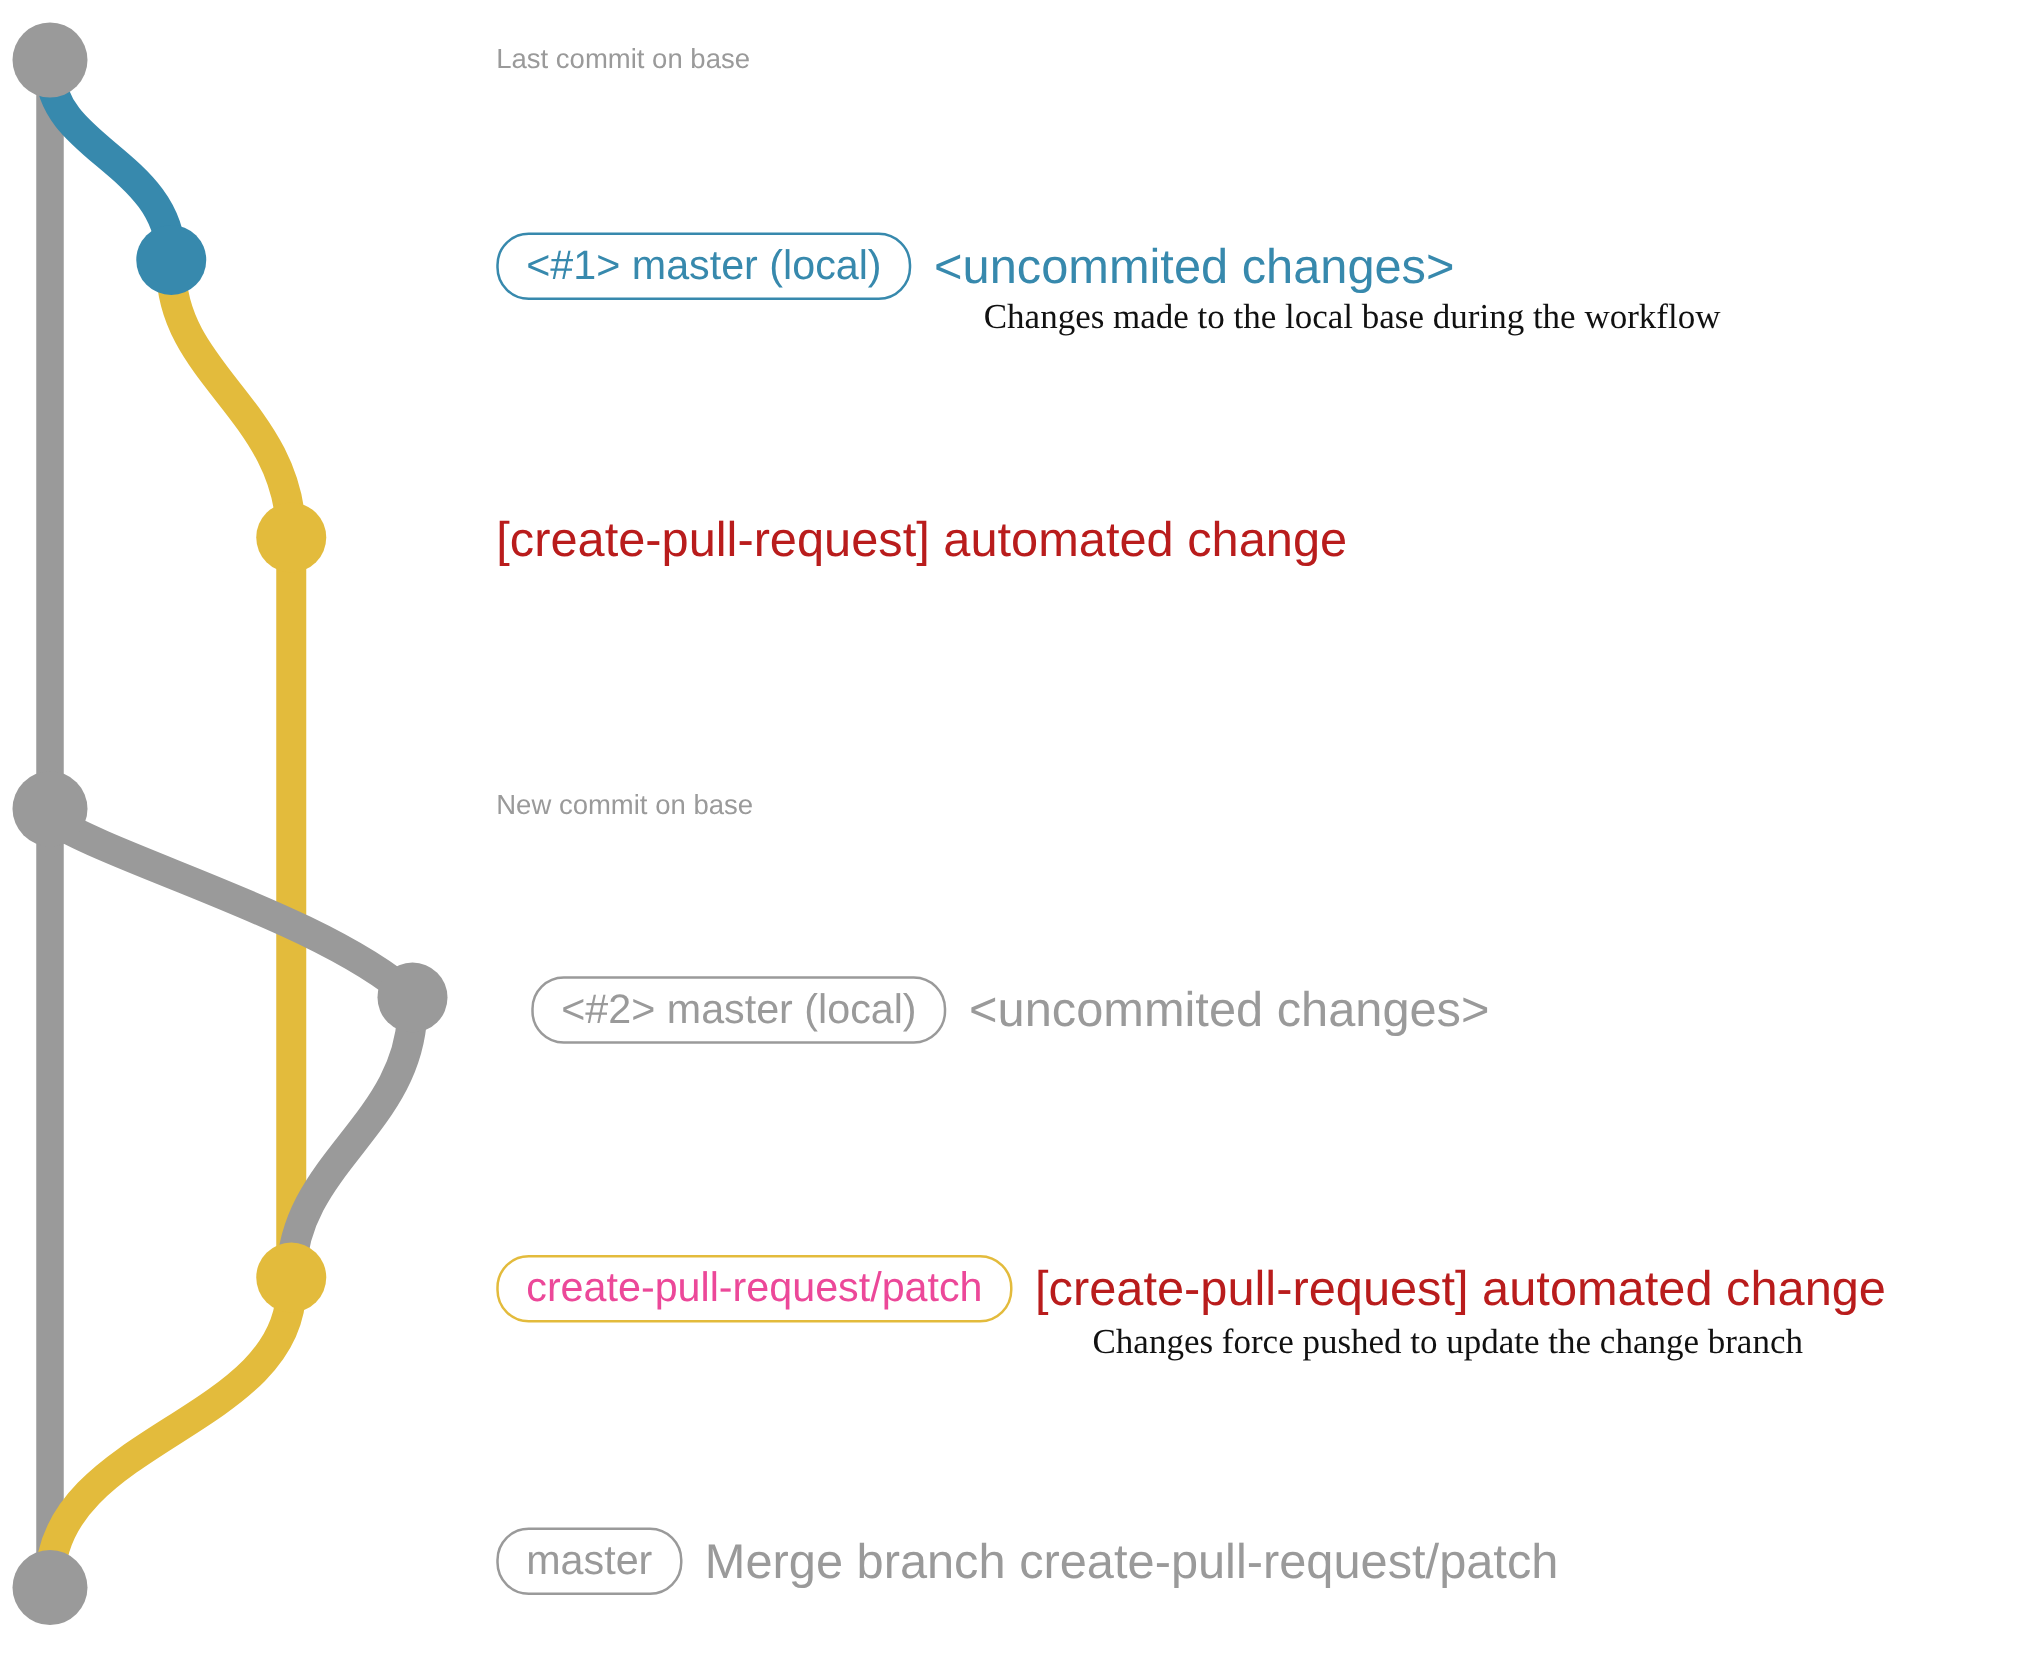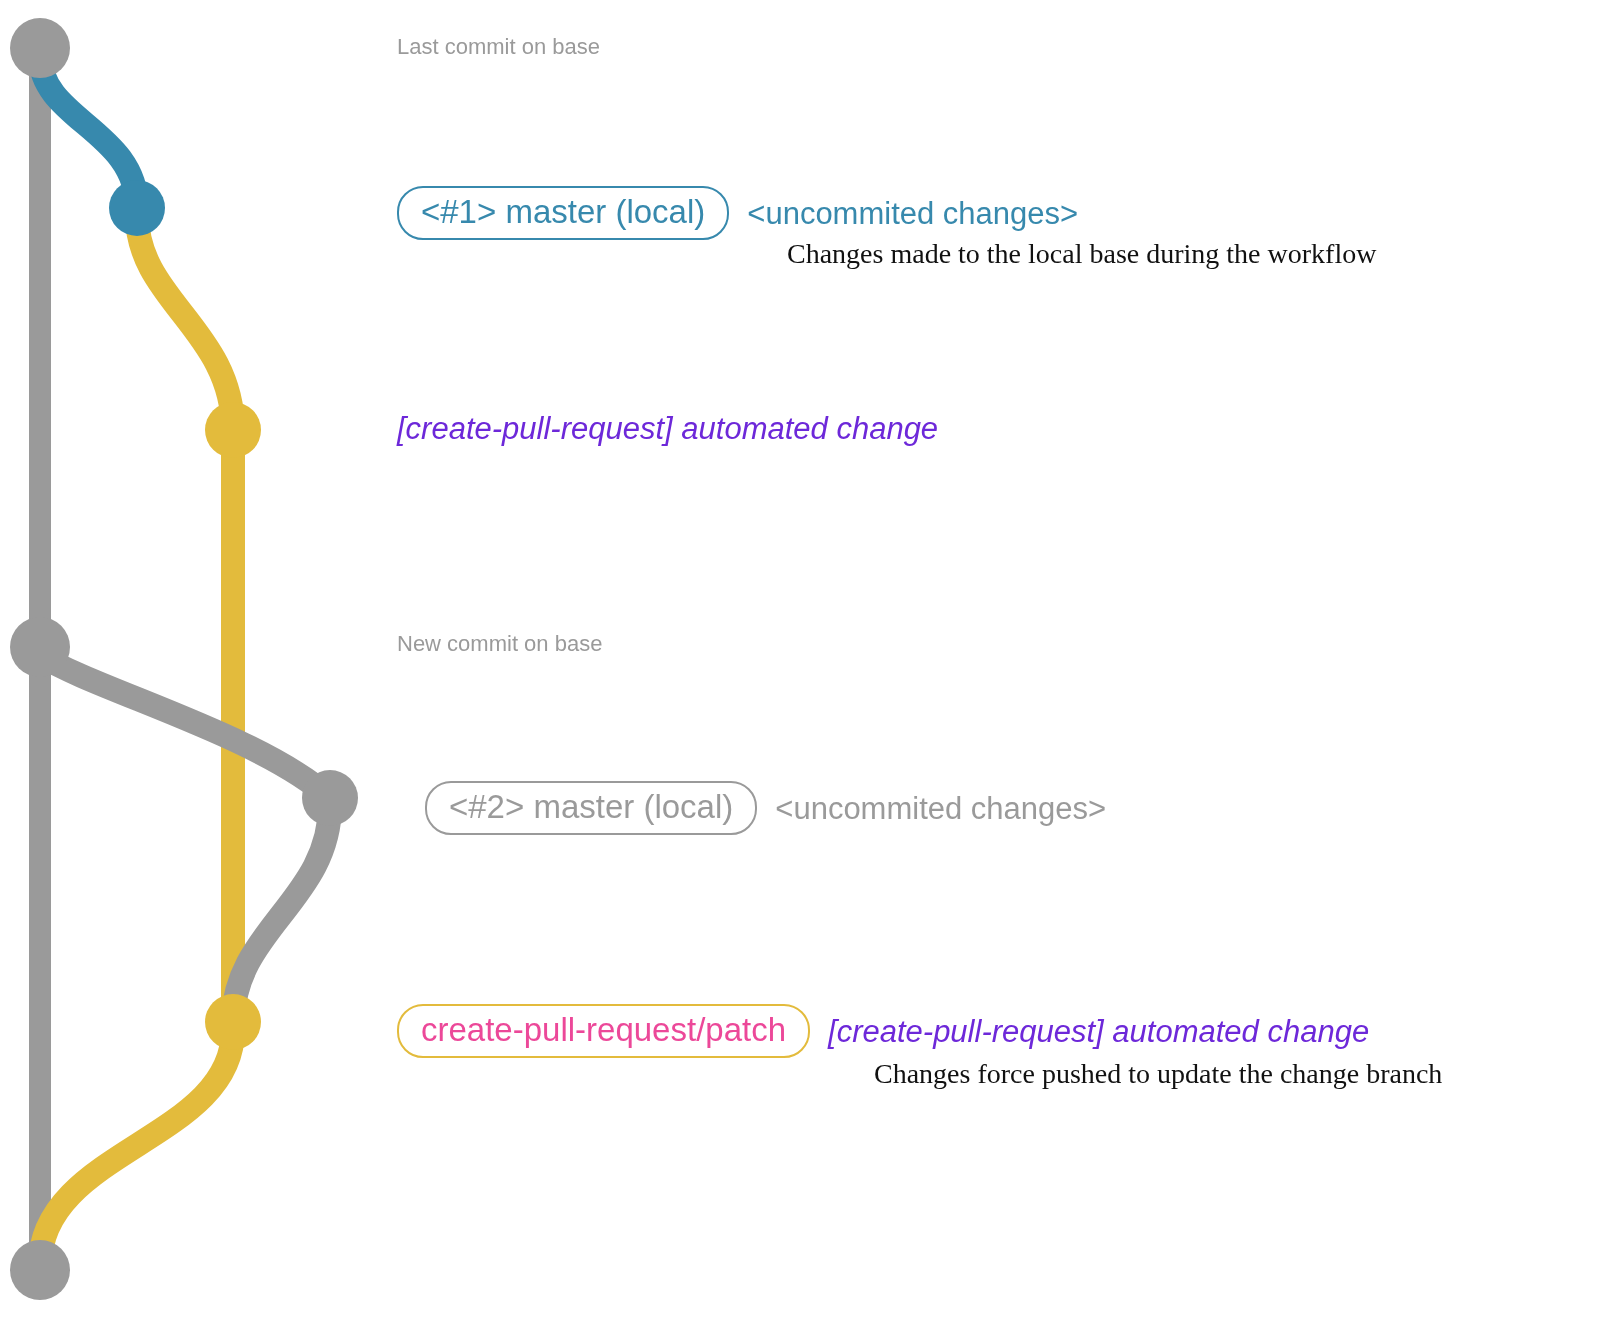--- a/index.html
+++ b/index.html
@@ -52,27 +52,27 @@
     line-height: 1.0;
     color: #9a9a9a;
     font-family: "Liberation Sans", sans-serif;
     background: transparent;
   }
   .badge.blue { border-color: #3789ad; color: #3789ad; }
   .badge.yellow { border-color: #e3bb3c; color: #ec4899; }
   .badge.gray { border-color: #9a9a9a; color: #9a9a9a; }
 
   .title {
-    font-size: 31px;
+    font-size: 39px;
     font-family: "Liberation Sans", sans-serif;
     line-height: 1.0;
     white-space: nowrap;
   }
   .title.blue { color: #3789ad; }
-  .title.yellow { color: #6d28d9; font-style: italic; }
+  .title.yellow { color: #b91c1c; }
   .title.gray { color: #9a9a9a; }
 
   .title-gap { margin-left: 18px; }
 
   .desc {
     font-family: "Liberation Serif", serif;
     font-size: 28px;
     color: #111111;
     line-height: 1.0;
     white-space: nowrap;
@@ -142,14 +142,20 @@
   </div>
 
   <div class="row" style="top:1004px;">
     <div class="row-line" style="padding-left:397px;">
       <span class="badge yellow">create-pull-request/patch</span>
       <span class="title yellow title-gap">[create-pull-request] automated change</span>
     </div>
   </div>
   <div class="desc" style="left:874px; top:1060px;">Changes force pushed to update the change branch</div>
 
+  <div class="row" style="top:1222px;">
+    <div class="row-line" style="padding-left:397px;">
+      <span class="badge gray">master</span>
+      <span class="title gray title-gap">Merge branch create-pull-request/patch</span>
+    </div>
+  </div>
 
 </div>
 
 </body></html>

